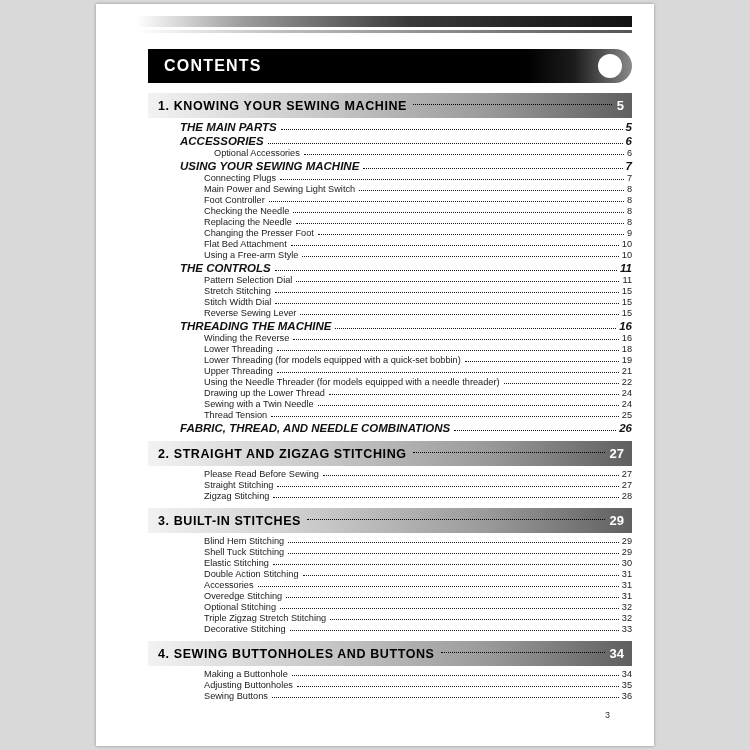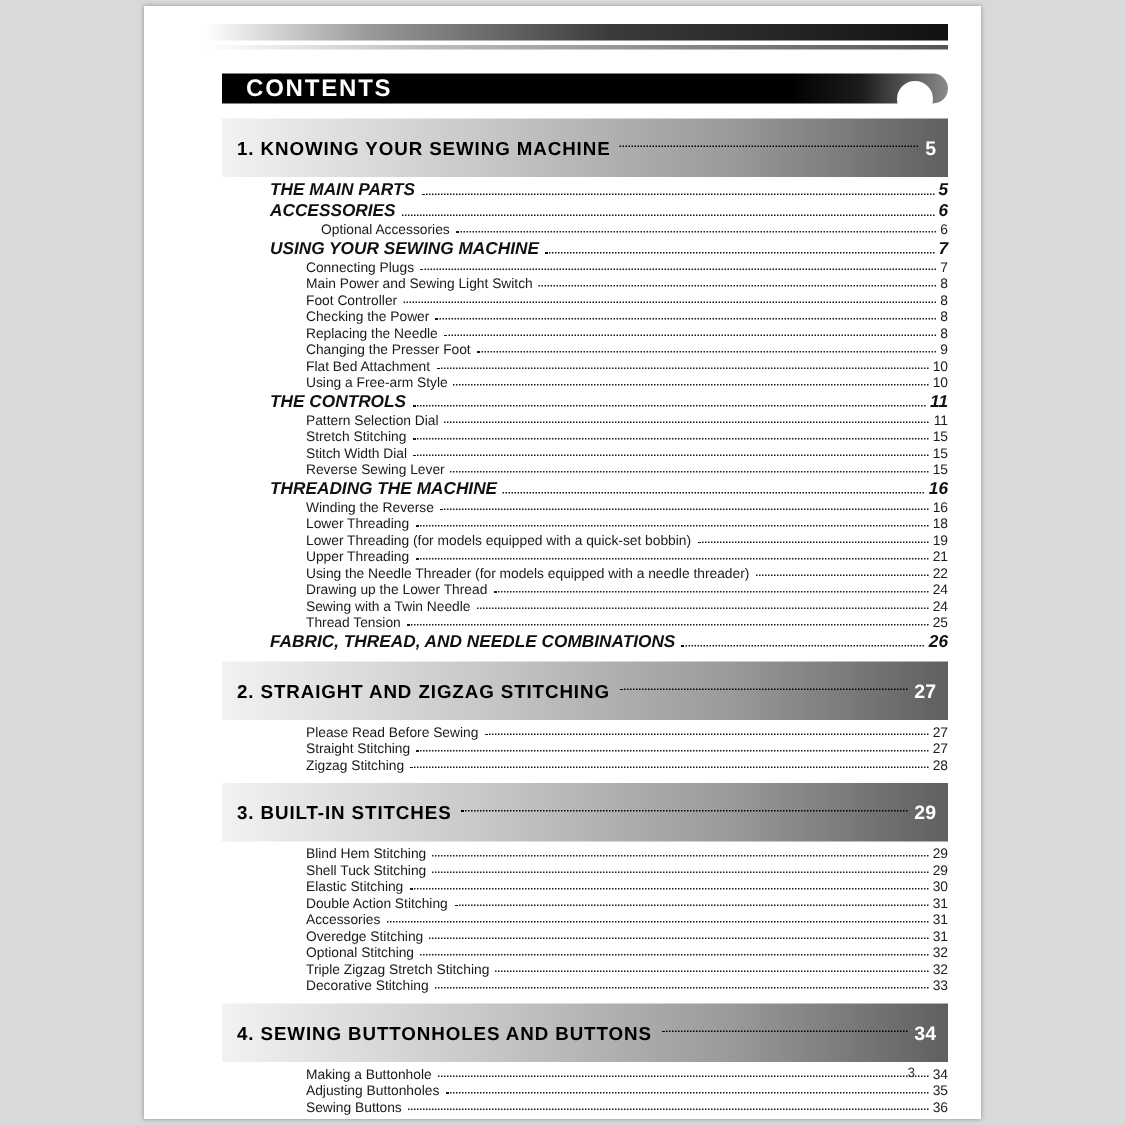--- a/index.html
+++ b/index.html
@@ -50,25 +50,25 @@
     margin-top: 3px;
     background: linear-gradient(to right, #ffffff 0%, #bdbdbd 30%, #808080 70%, #555 100%);
   }
 
   
   .contents-header {
     position: relative;
     margin-top: 16px;
     margin-left: 30px;
     margin-right: 2px;
-    height: 20px;
+    height: 34px;
     background: linear-gradient(to right, #000000 0%, #000000 78%, #1c1c1c 88%, #8a8a8a 100%);
     border-radius: 0 17px 17px 0;
     display: flex;
-    align-items: flex-end;
+    align-items: center;
   }
   .contents-header .title {
     color: #ffffff;
     font-size: 16px;
     font-weight: bold;
     letter-spacing: 1.2px;
     margin-left: 16px;
   }
   .contents-header .dot {
     position: absolute;
@@ -100,21 +100,21 @@
     height: 1px;
     min-width: 10px;
   }
   .row .pg { flex: 0 0 auto; text-align: right; }
 
   
   .chapter {
     position: relative;
     margin-top: 7px;
     margin-bottom: 3px;
-    height: 39px;
+    height: 25px;
     background: linear-gradient(to right, #f2f2f2 0%, #c9c9c9 35%, #9a9a9a 70%, #5f5f5f 100%);
     display: flex;
     align-items: center;
     padding: 0 8px 0 10px;
   }
   .chapter .lbl {
     font-size: 12.5px;
     font-weight: bold;
     color: #000;
     letter-spacing: 0.6px;
@@ -209,21 +209,21 @@
             <span class="lbl">Main Power and Sewing Light Switch</span>
             <span class="dots"></span>
             <span class="pg">8</span>
           </div>
           <div class="row item">
             <span class="lbl">Foot Controller</span>
             <span class="dots"></span>
             <span class="pg">8</span>
           </div>
           <div class="row item">
-            <span class="lbl">Checking the Power</span>
+            <span class="lbl">Checking the Needle</span>
             <span class="dots"></span>
             <span class="pg">8</span>
           </div>
           <div class="row item">
             <span class="lbl">Replacing the Needle</span>
             <span class="dots"></span>
             <span class="pg">8</span>
           </div>
           <div class="row item">
             <span class="lbl">Changing the Presser Foot</span>

